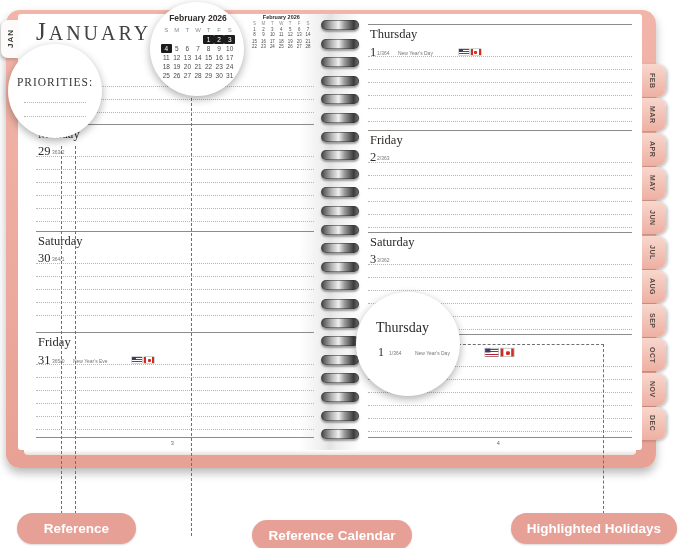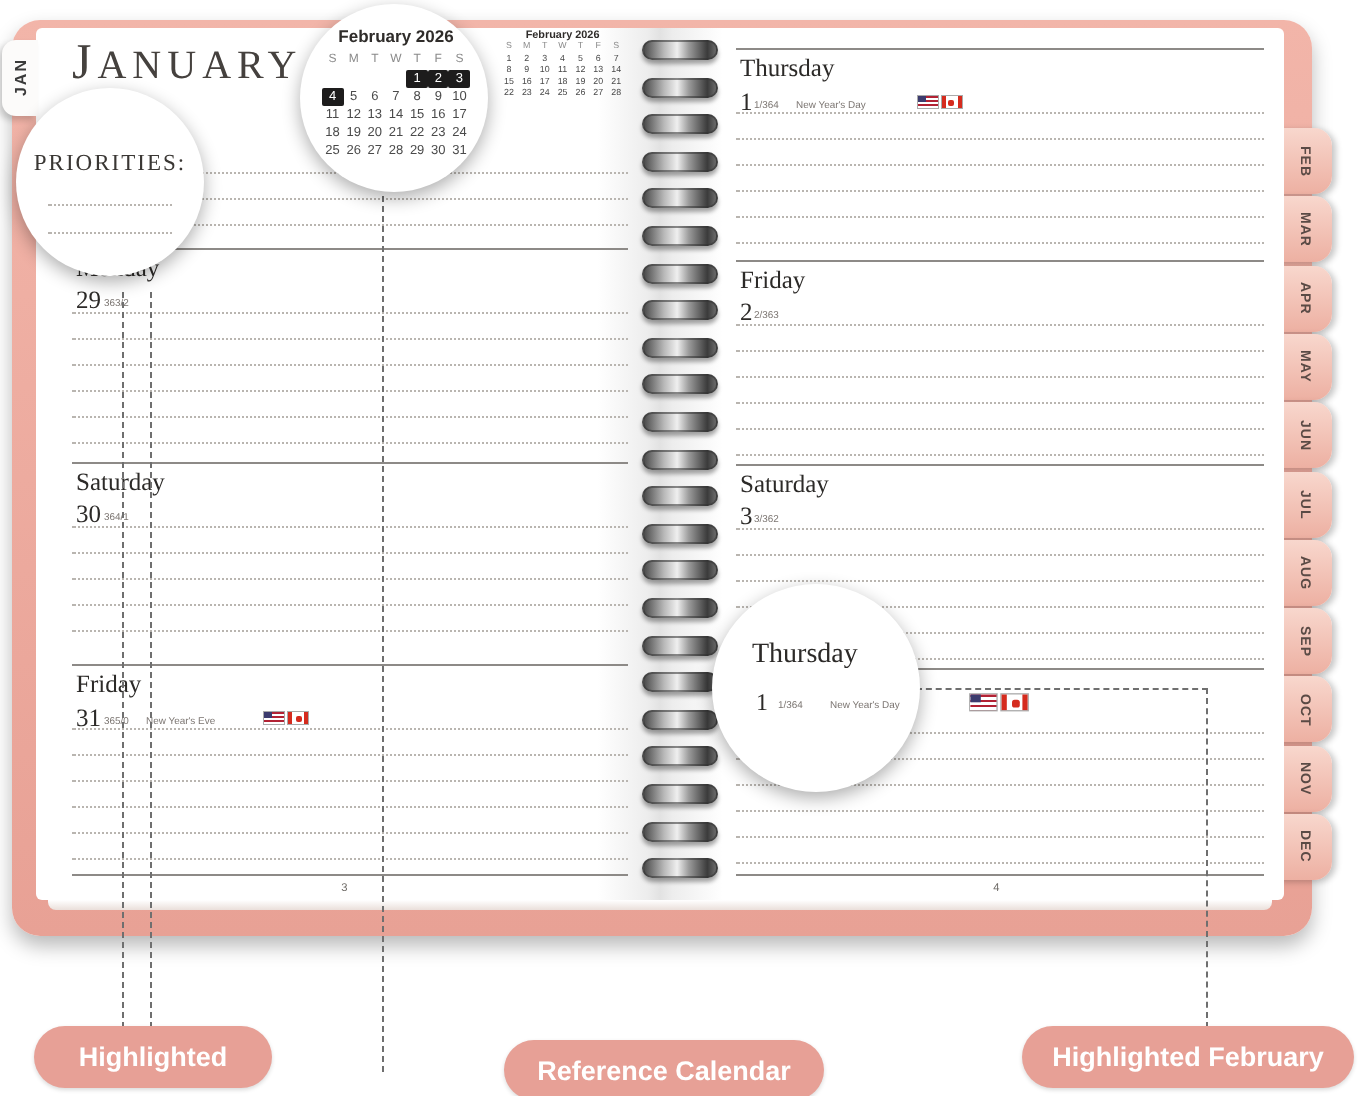--- a/index.html
+++ b/index.html
@@ -381,17 +381,17 @@
   <div class="bubble" id="holiday-bubble">
     <div class="hb-day">Thursday</div>
     <div class="hb-line">
       <span class="hb-date">1</span>
       <span class="tiny">1/364</span>
       <span class="tiny">New Year's Day</span>
       <span class="flags-lg" id="hb-flags"><span class="flags"><span class="flag us"></span><span class="flag ca"></span></span></span>
     </div>
   </div>
 
-  <div class="pill" id="pill-priorities">Highlighted</div>
+  <div class="pill" id="pill-priorities">Reference</div>
   <div class="pill" id="pill-reference">Reference Calendar</div>
-  <div class="pill" id="pill-holidays">Highlighted February</div>
+  <div class="pill" id="pill-holidays">Highlighted Holidays</div>
 
 </div>
 
 </body></html>

